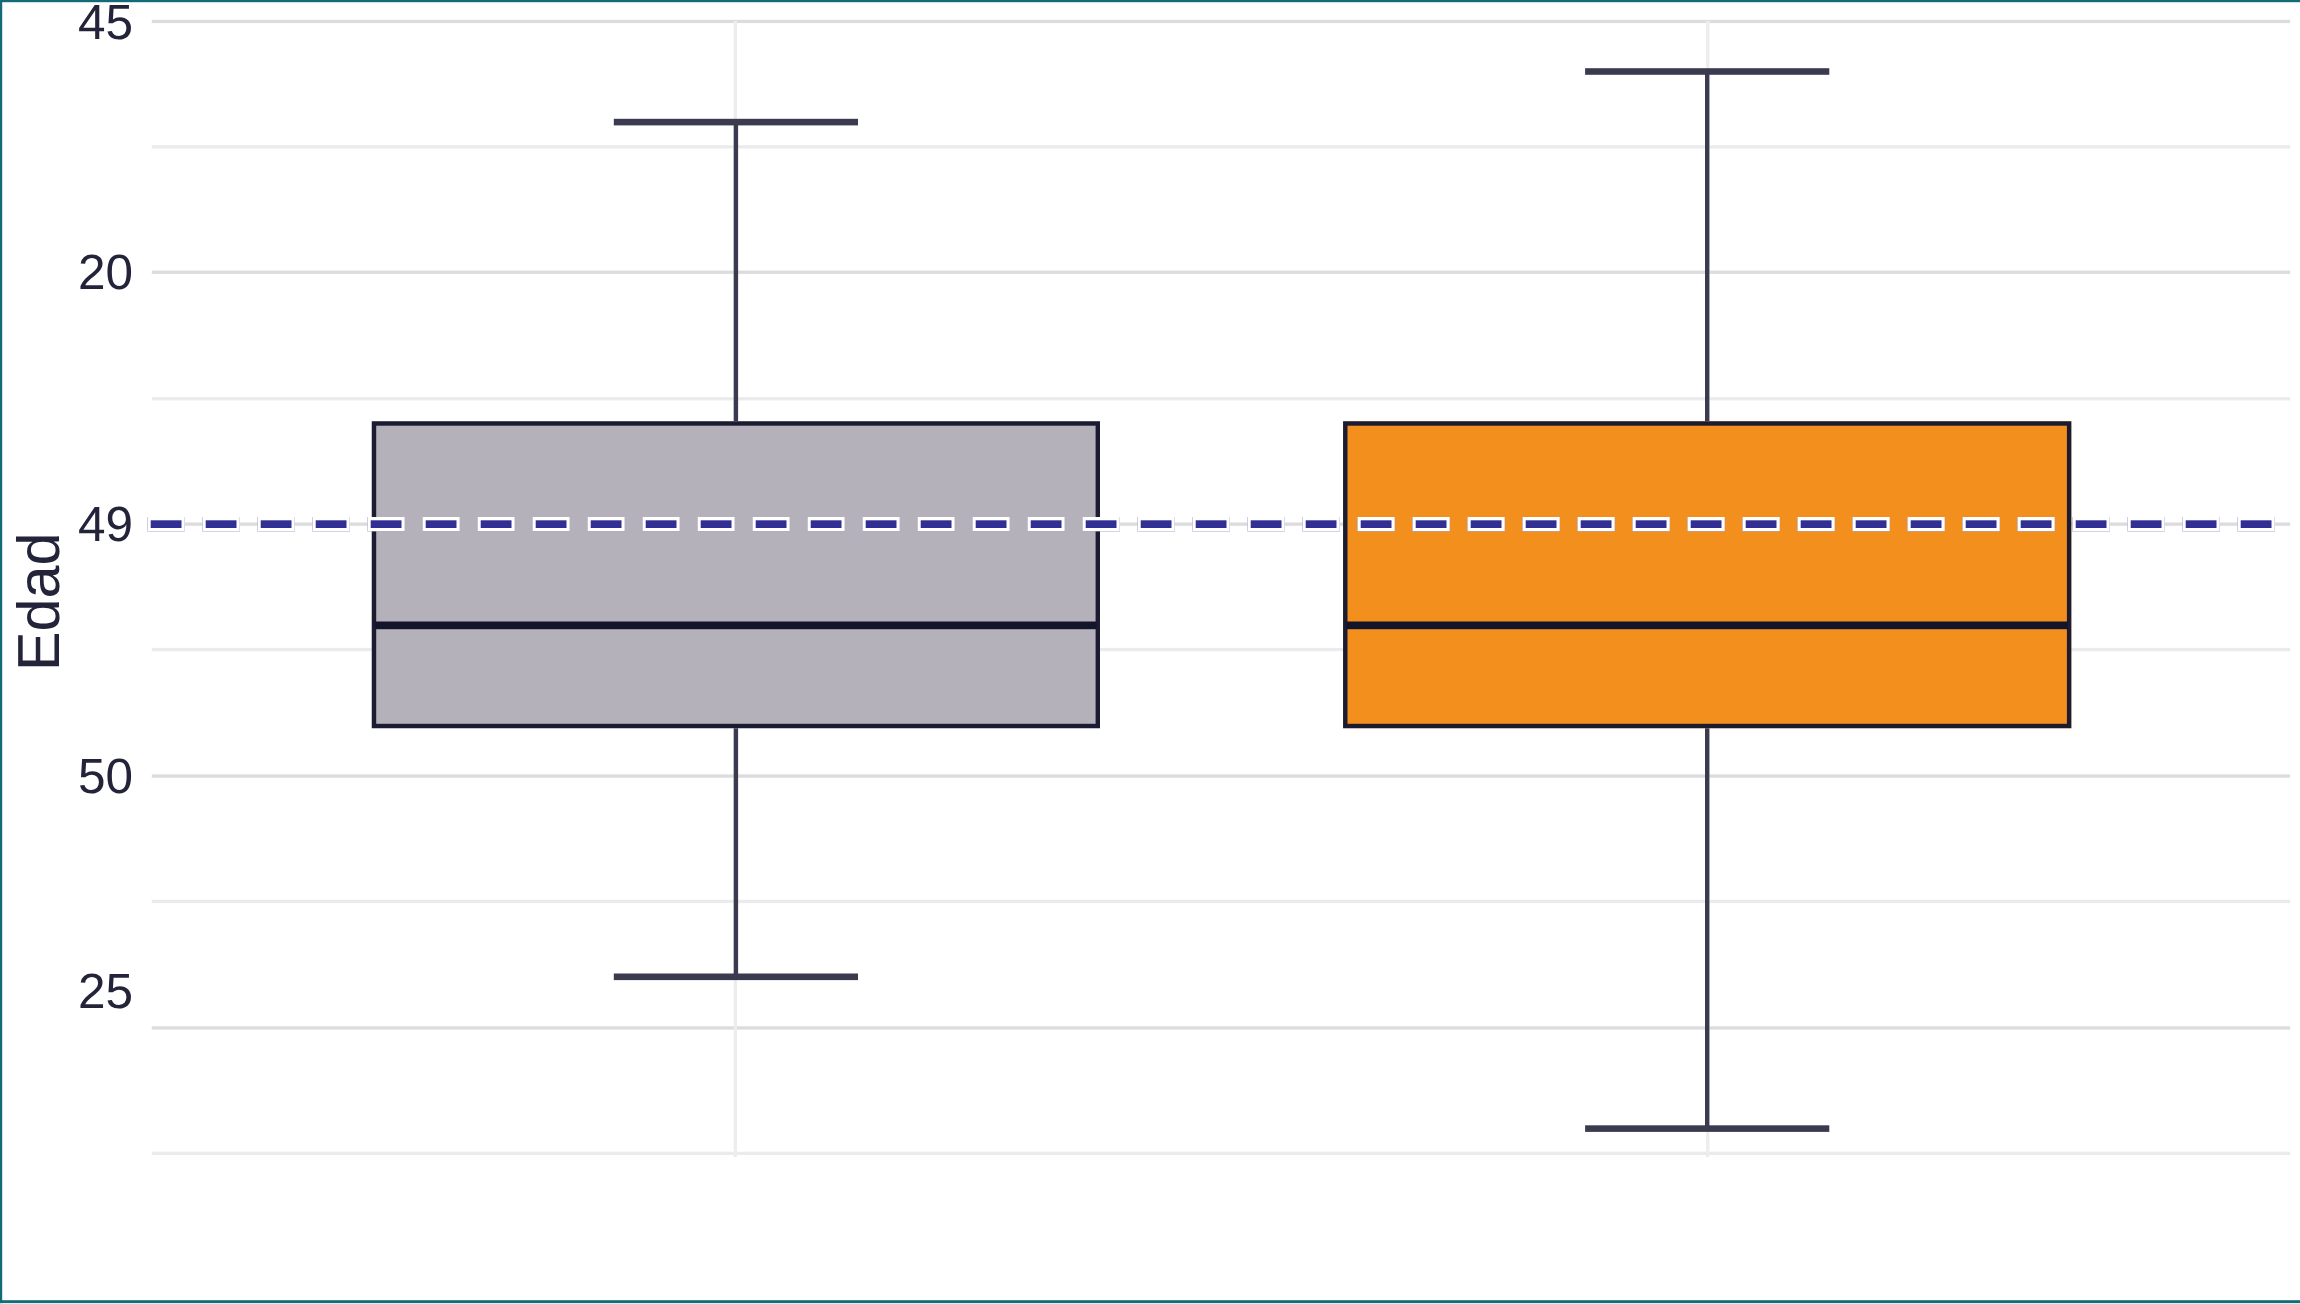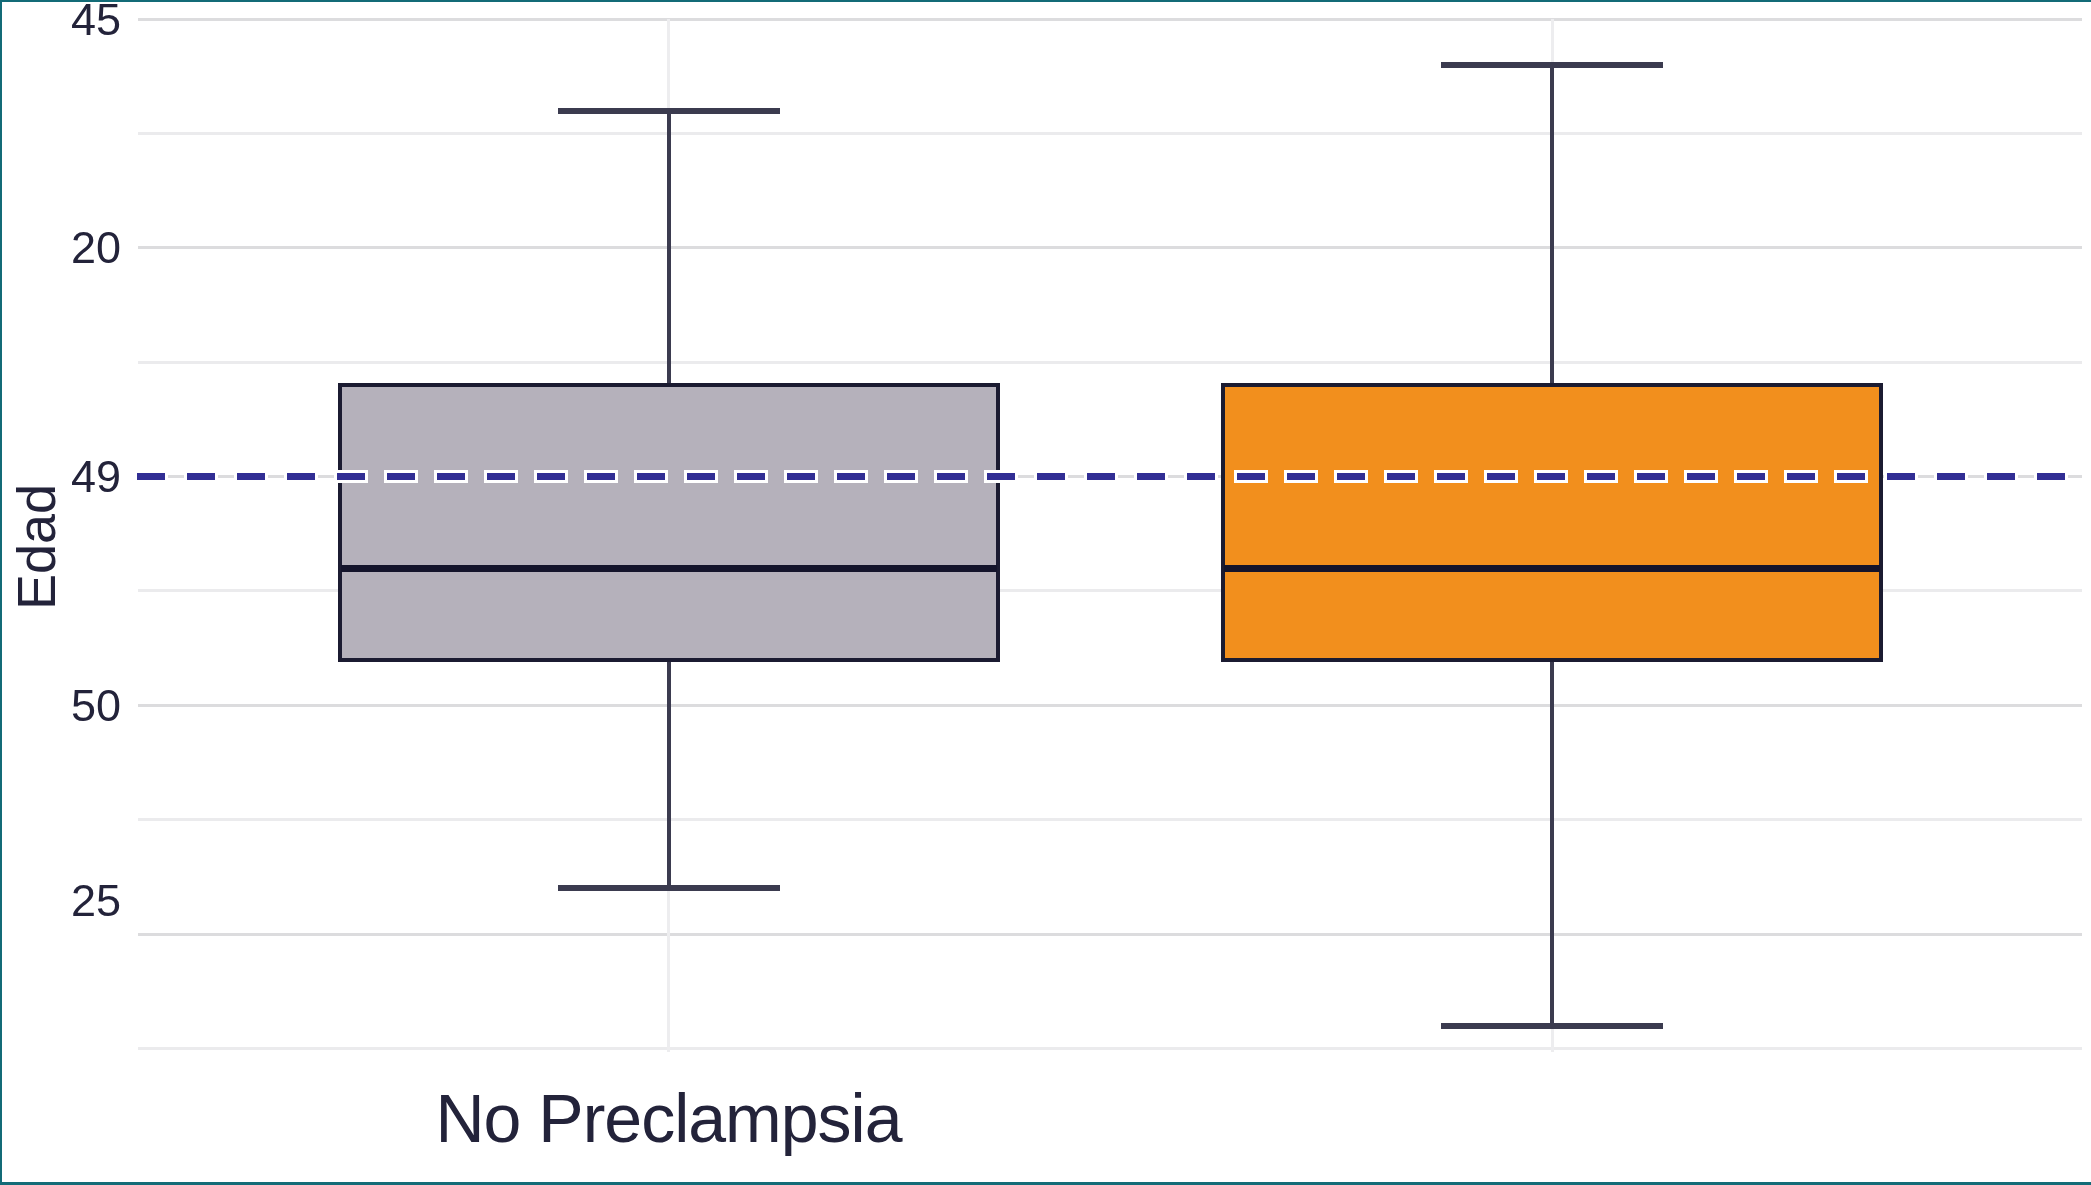--- a/index.html
+++ b/index.html
@@ -106,19 +106,18 @@
       <div class="ref-dash" style="left: 1584px; top: 470px; background: rgb(49, 46, 148); border-color: rgb(255, 255, 255);"></div>
       <div class="ref-dash" style="left: 1634px; top: 470px; background: rgb(49, 46, 148); border-color: rgb(255, 255, 255);"></div>
       <div class="ref-dash" style="left: 1684px; top: 470px; background: rgb(49, 46, 148); border-color: rgb(255, 255, 255);"></div>
       <div class="ref-dash" style="left: 1734px; top: 470px; background: rgb(49, 46, 148); border-color: rgb(255, 255, 255);"></div>
       <div class="ref-dash" style="left: 1784px; top: 470px; background: rgb(49, 46, 148); border-color: rgb(255, 255, 255);"></div>
       <div class="ref-dash" style="left: 1834px; top: 470px; background: rgb(49, 46, 148); border-color: rgb(255, 255, 255);"></div>
       <div class="ref-dash" style="left: 1884px; top: 470px; background: rgb(49, 46, 148); border-color: rgb(255, 255, 255);"></div>
       <div class="ref-dash" style="left: 1934px; top: 470px; background: rgb(49, 46, 148); border-color: rgb(255, 255, 255);"></div>
       <div class="ref-dash" style="left: 1984px; top: 470px; background: rgb(49, 46, 148); border-color: rgb(255, 255, 255);"></div>
       <div class="ref-dash" style="left: 2034px; top: 470px; background: rgb(49, 46, 148); border-color: rgb(255, 255, 255);"></div>
-      <div class="x-category-label" style="left: 258.5px; top: 1079px;">No Preclampsia</div>
     </div>
   <div class="y-axis-title" style="left:36px; top:547px;">Edad</div>
   <div class="frame-edge" style="left:0; top:0; width:2091px; height:2px;"></div>
   <div class="frame-edge" style="left:0; top:0; width:2px; height:1185px;"></div>
   <div class="frame-edge" style="left:0; top:1182px; width:2091px; height:3px;"></div>
 </div>
 
 </body></html>

